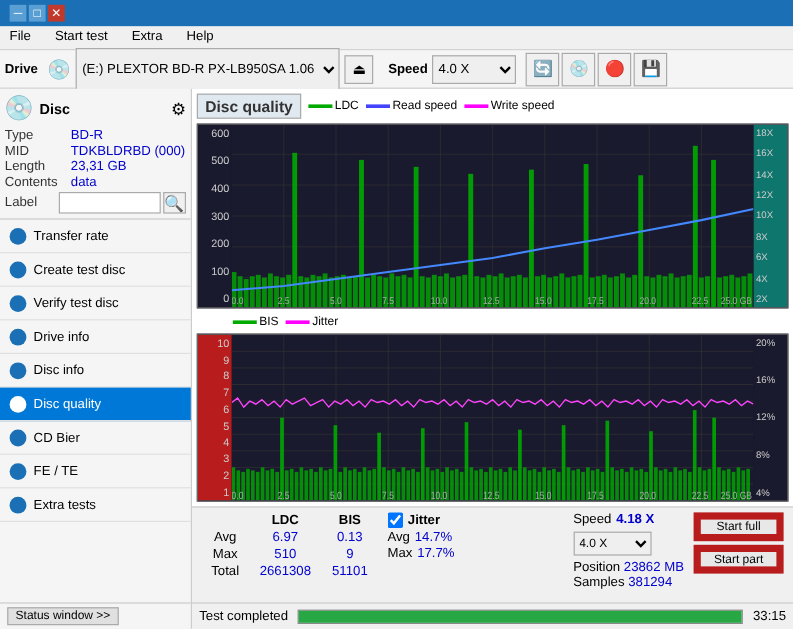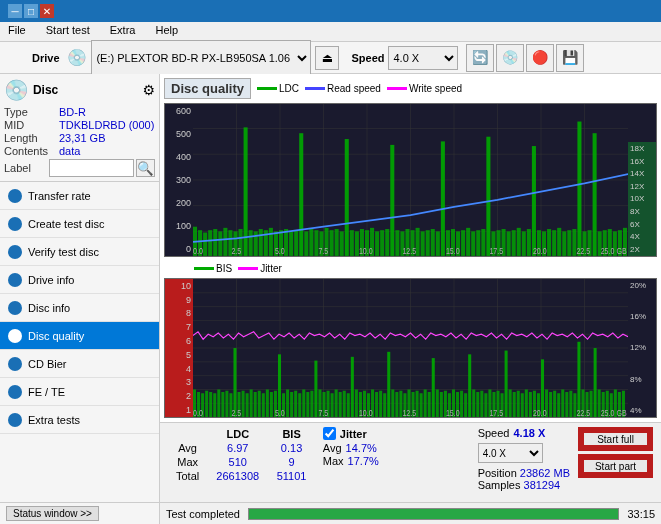--- a/index.html
+++ b/index.html
@@ -10,21 +10,21 @@
     .titlebar-title { font-size: 12px; }
     .titlebar-controls { display: flex; gap: 2px; }
     .titlebar-btn { width: 14px; height: 14px; background: #5a9fd4; border: none; color: white; font-size: 10px; cursor: pointer; display: flex; align-items: center; justify-content: center; }
     
     
     .menubar { background: #f0f0f0; height: 20px; display: flex; padding: 0 4px; gap: 12px; border-bottom: 1px solid #ccc; font-size: 11px; }
     .menu-item { cursor: pointer; padding: 2px 4px; }
     
     
     .toolbar { background: #f5f5f5; height: 32px; display: flex; align-items: center; padding: 2px 4px; border-bottom: 1px solid #ccc; gap: 4px; }
-    .toolbar-label { font-weight: bold; margin-right: 4px; margin-left: 28px; }
+    .toolbar-label { font-weight: bold; margin-right: 4px; }
     .toolbar-drive-select { height: 36px; font-size: 11px; width: 220px; border: 1px solid #aaa; }
     .toolbar-eject-btn { width: 24px; height: 24px; border: 1px solid #aaa; background: #f0f0f0; cursor: pointer; display: flex; align-items: center; justify-content: center; font-size: 12px; }
     .toolbar-speed-label { margin-left: 8px; font-weight: bold; }
     .toolbar-speed-select { height: 24px; font-size: 11px; width: 70px; border: 1px solid #aaa; }
     .toolbar-icons { display: flex; gap: 2px; margin-left: 4px; }
     .toolbar-icon-btn { width: 28px; height: 28px; border: 1px solid #aaa; background: #f0f0f0; cursor: pointer; display: flex; align-items: center; justify-content: center; }
     
     
     .main { display: flex; height: calc(524px - 22px - 20px - 32px); }
     
@@ -353,21 +353,21 @@
               <text x="164" y="128" font-size="7" fill="#aaa">10.0</text>
               <text x="207" y="128" font-size="7" fill="#aaa">12.5</text>
               <text x="250" y="128" font-size="7" fill="#aaa">15.0</text>
               <text x="293" y="128" font-size="7" fill="#aaa">17.5</text>
               <text x="336" y="128" font-size="7" fill="#aaa">20.0</text>
               <text x="379" y="128" font-size="7" fill="#aaa">22.5</text>
               <text x="403" y="128" font-size="7" fill="#aaa">25.0 GB</text>
             </svg>
           </div>
 
-          <div style="width:28px; display:flex; flex-direction:column; justify-content:space-between; padding:2px 2px; font-size:8px; color:#ccc; text-align:left; background:#14532d;margin-top:38px;">
+          <div style="width:28px; display:flex; flex-direction:column; justify-content:space-between; padding:2px 2px; font-size:8px; color:#ccc; text-align:left; background:#0f766e;">
             <span>18X</span>
               <span>16X</span>
               <span>14X</span>
               <span>12X</span>
               <span>10X</span>
               <span>8X</span>
               <span>6X</span>
               <span>4X</span>
               <span>2X</span>
           </div>

